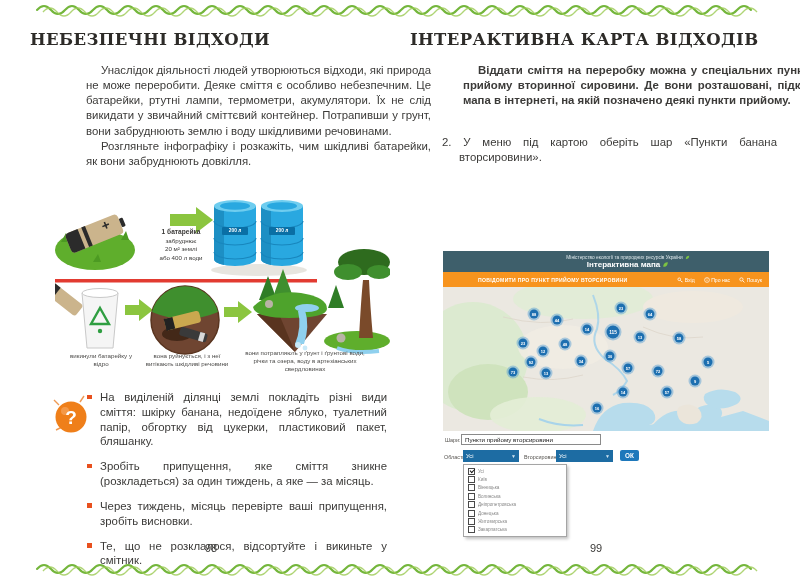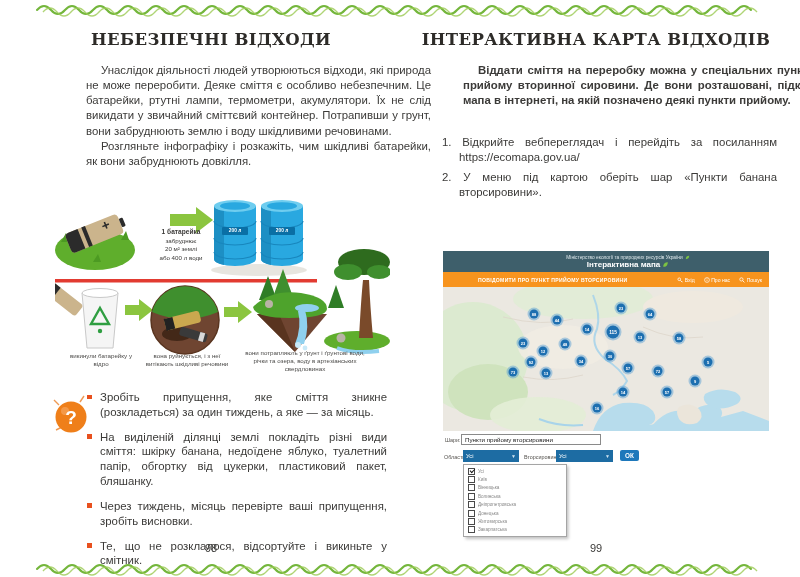--- a/index.html
+++ b/index.html
@@ -2,21 +2,21 @@
 <html><head>
 <meta charset="utf-8">
 <style>
   html,body{margin:0;padding:0;}
   body{width:800px;height:577px;position:relative;background:#ffffff;
        font-family:"Liberation Sans",sans-serif;overflow:hidden;}
   .abs{position:absolute;}
 
   
   .page-title{font-family:"DejaVu Serif",serif;font-weight:bold;font-size:16.5px;
-              color:#2d2b28;text-align:center;letter-spacing:.4px;}
+              color:#2d2b28;text-align:left;letter-spacing:.4px;}
   .body-text{font-size:11.4px;line-height:1.33;color:#3b3a38;text-align:justify;margin-left:44px;}
   .body-text p{margin:0;text-indent:15px;}
   .step{font-size:11.4px;line-height:1.33;color:#3b3a38;text-align:justify;
         padding-left:17px;text-indent:-17px;margin:0 0 5px 0;}
   .page-num{font-size:11px;color:#3b3a38;text-align:center;}
 
   
   .fact{font-size:6.2px;line-height:1.35;color:#3b3a38;text-align:center;}
   .fact b{font-size:6.6px;}
   .barrel-label{position:absolute;width:26px;height:8px;line-height:8px;background:#0a6fa5;
@@ -198,46 +198,45 @@
 <svg class="abs" style="left:50px;top:392px;" width="42" height="50" viewBox="0 0 42 50">
   <path d="M4 8 l5 5 M34 4 l-4 6 M6 38 l6 -3" stroke="#ef9a54" stroke-width="1.4" fill="none"></path>
   <circle cx="21" cy="25" r="15.5" fill="#ef7f1a"></circle>
   <circle cx="15" cy="19" r="4" fill="#f6a45c" opacity=".7"></circle>
   <text x="21" y="32" text-anchor="middle" font-size="19" font-weight="bold" fill="#ffffff" font-family="Liberation Sans, sans-serif">?</text>
 </svg>
 
 <div class="bullets">
   <div class="bullet-item">
     <span class="bullet-sq"></span>
-    <span>Зробіть припущення, яке сміття зникне (розкладеться) за один тиждень, а яке — за місяць.</span>
+    <span>На виділеній ділянці землі покладіть різні види сміття: шкірку банана, недоїдене яблуко, туалетний папір, обгортку від цукерки, пластиковий пакет, бляшанку.</span>
   </div>
   <div class="bullet-item">
     <span class="bullet-sq"></span>
-    <span>На виділеній ділянці землі покладіть різні види сміття: шкірку банана, недоїдене яблуко, туалетний папір, обгортку від цукерки, пластиковий пакет, бляшанку.</span>
+    <span>Зробіть припущення, яке сміття зникне (розкладеться) за один тиждень, а яке — за місяць.</span>
   </div>
   <div class="bullet-item">
     <span class="bullet-sq"></span>
     <span>Через тиждень, місяць перевірте ваші припущення, зробіть висновки.</span>
   </div>
   <div class="bullet-item">
     <span class="bullet-sq"></span>
     <span>Те, що не розклалося, відсортуйте і викиньте у смітник.</span>
   </div>
 </div>
 
 <div class="abs page-num" style="left:30px;top:542px;width:362px;">98</div>
 
 <div class="abs page-title" style="left:410px;top:30px;width:372px;">ІНТЕРАКТИВНА КАРТА ВІДХОДІВ</div>
 
 <div class="abs body-text" style="left:419px;top:63px;width:358px;font-weight:bold;">
   <p>Віддати сміття на переробку можна у спеціальних пунктах прийому вторинної сировини. Де вони розташовані, підкаже мапа в інтернеті, на якій позначено деякі пункти прийому.</p>
 </div>
 
 <div class="abs" style="left:442px;top:135px;width:335px;">
-  <p class="step"><span>1.</span> <span>Відкрийте вебпереглядач і перейдіть за посиланням https://ecomapa.gov.ua/</span></p>
   <p class="step"><span>2.</span> <span>У меню під картою оберіть шар «Пункти банана вторсировини».</span></p>
 </div>
 
 <div class="shot">
   <div class="shot-teal">
     <span class="trow">
       <span class="ministry">Міністерство екології та природних ресурсів України</span>
       <svg width="5" height="5" viewBox="0 0 6 6">
         <path d="M1 5 Q1 1 5 1 Q5 5 1 5 Z" fill="#7cc242"></path>
         </svg>

